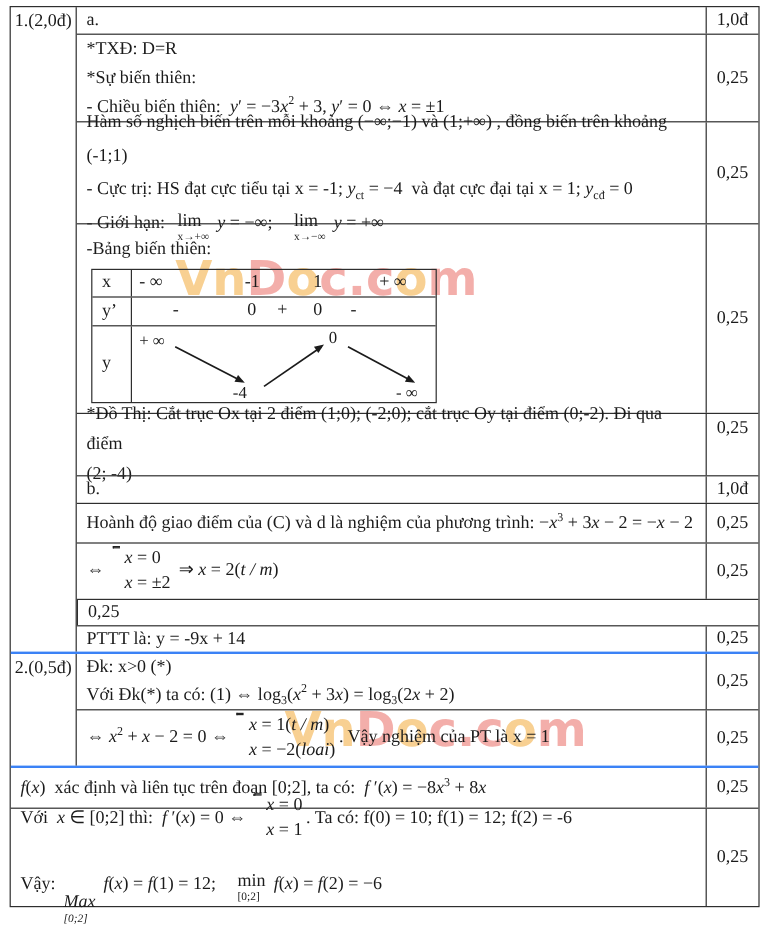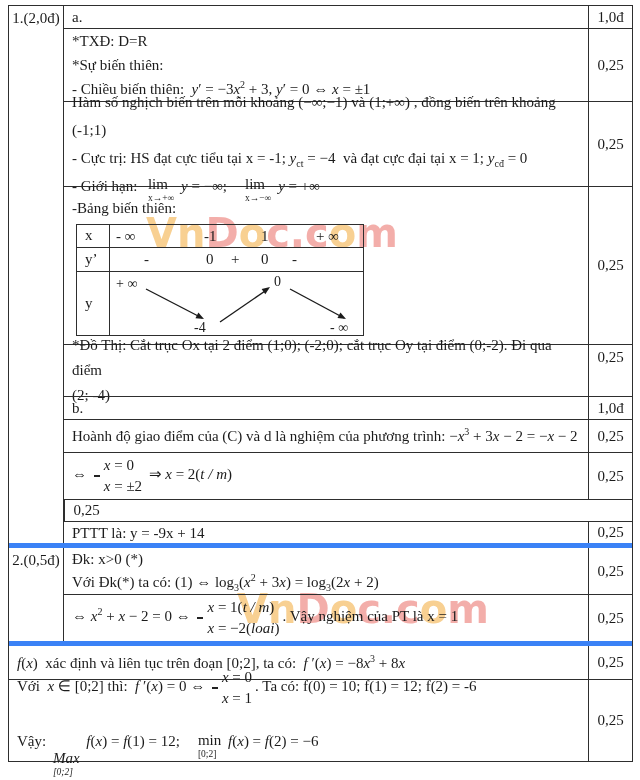--- a/index.html
+++ b/index.html
@@ -11,39 +11,39 @@
   .wm1{left:146px;top:210px;}
   .wm2{left:237px;top:586px;}
   .tbl{position:absolute;left:8px;top:5px;width:625px;z-index:2;border:1px solid #2e2e2e;
        background:transparent;box-sizing:border-box;}
   .hrow{display:flex;height:21px;border-bottom:1px solid #2e2e2e;}
   .hcell{display:flex;align-items:center;justify-content:center;box-sizing:border-box;}
   .col-cau{width:55px;flex:none;border-right:1px solid #2e2e2e;}
   .col-nd{flex:1;}
   .col-diem{width:44px;flex:none;border-left:1px solid #2e2e2e;}
   .section{display:flex;}
-  .section + .section{border-top:5px solid #3b82f6;}
+  .section + .section{border-top:2px solid #3b82f6;}
   .sec-cau{width:55px;flex:none;border-right:1px solid #2e2e2e;text-align:center;
            padding-top:4px;box-sizing:border-box;}
   .sec-body{flex:1;display:flex;flex-direction:column;min-width:0;}
   .sub{display:flex;box-sizing:border-box;}
   .sub + .sub{border-top:1px solid #2e2e2e;}
   .content{flex:1;display:flex;flex-direction:column;justify-content:center;
            padding:1px 6px 1px 8px;box-sizing:border-box;min-width:0;}
   .pts{width:44px;flex:none;border-left:1px solid #2e2e2e;display:flex;align-items:center;
        justify-content:center;box-sizing:border-box;}
   .pts.top{align-items:flex-start;padding-top:4px;}
   .mline{line-height:24px;white-space:pre-wrap;}
   .lh23 .mline{line-height:23px;}
   .lh25 .mline{line-height:25px;}
   .lh28 .mline{line-height:28px;}
   .it{font-style:italic;}
   sup,sub{font-size:10px;line-height:0;}
   
-  .cases{display:inline-flex;align-items:center;vertical-align:middle;margin:0 3px;}
+  .cases{display:inline-flex;align-items:flex-start;vertical-align:middle;margin:0 3px;}
   .cbr{width:5px;border:1.5px solid #222;border-right:0;margin-right:4px;}
   .ccol{display:inline-flex;flex-direction:column;justify-content:center;}
   .cline{line-height:21px;white-space:pre;}
   
   .stack{display:inline-flex;flex-direction:column;vertical-align:middle;
          line-height:1;margin:0 3px;position:relative;top:3px;}
   .stack .st{line-height:15px;}
   .stack .sb{font-size:9.5px;line-height:10px;margin-top:1px;}
   .stack.it .st{font-style:italic;margin-top:36px;}
   

